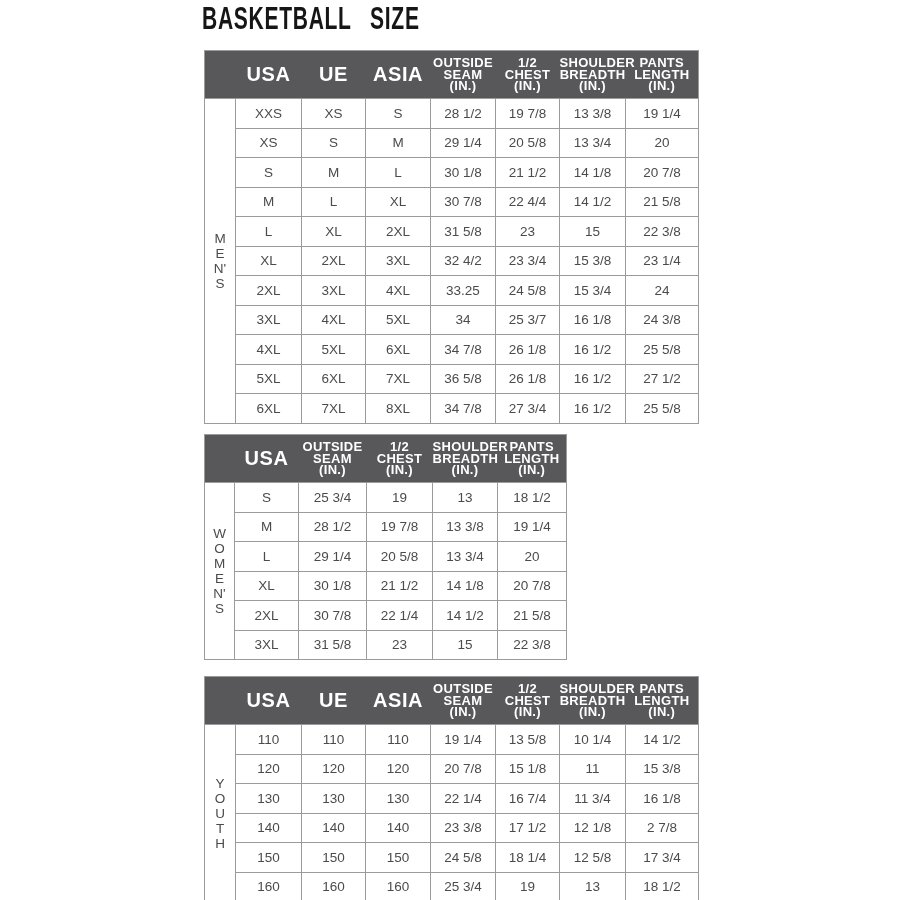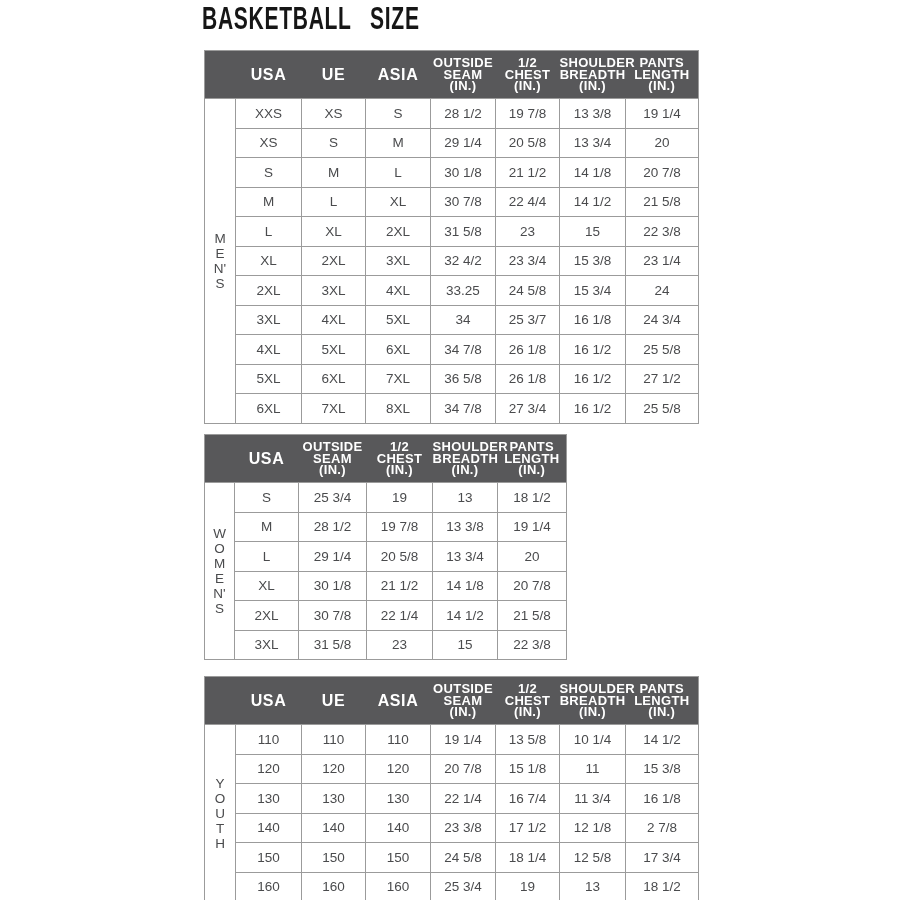--- a/index.html
+++ b/index.html
@@ -39,21 +39,21 @@
     background: #58585a;
     color: #ffffff;
     border: 0;
     height: 47px;
     padding: 0;
     vertical-align: middle;
     text-align: center;
     font-weight: bold;
   }
   th .hdr-big {
-    font-size: 16px;
+    font-size: 20px;
     letter-spacing: 0.6px;
     text-align: right;
   }
   th .hdr-line {
     display: block;
     font-size: 13px;
     line-height: 11.5px;
     letter-spacing: 0.3px;
   }
   table.size-table tbody td {
@@ -193,21 +193,21 @@
             <td>15 3/4</td>
             <td>24</td>
           </tr>
           <tr>
             <td>3XL</td>
             <td>4XL</td>
             <td>5XL</td>
             <td>34</td>
             <td>25 3/7</td>
             <td>16 1/8</td>
-            <td>24 3/4</td>
+            <td>24 3/8</td>
           </tr>
           <tr>
             <td>4XL</td>
             <td>5XL</td>
             <td>6XL</td>
             <td>34 7/8</td>
             <td>26 1/8</td>
             <td>16 1/2</td>
             <td>25 5/8</td>
           </tr>

